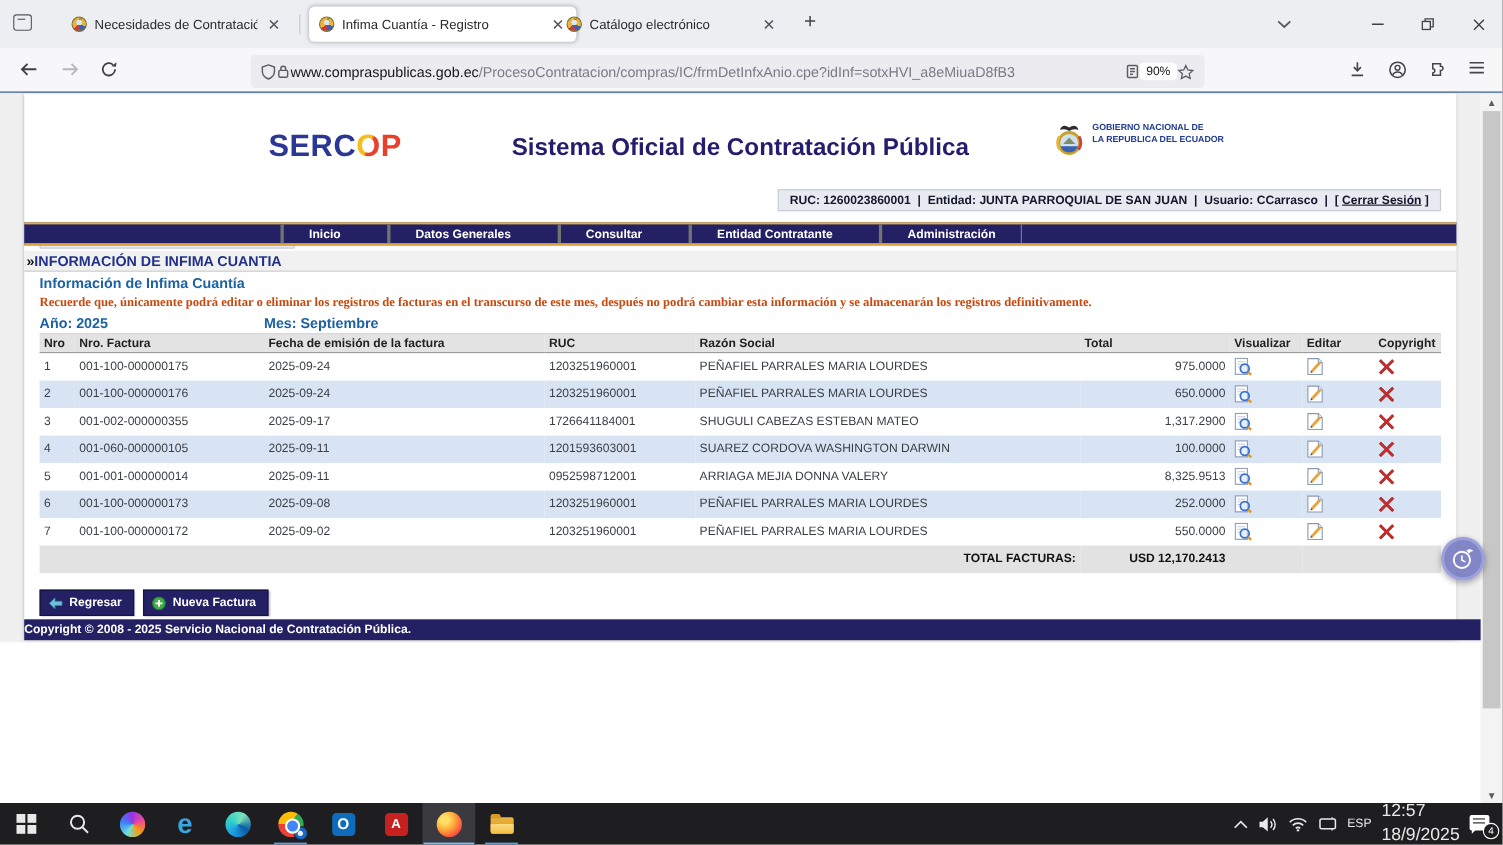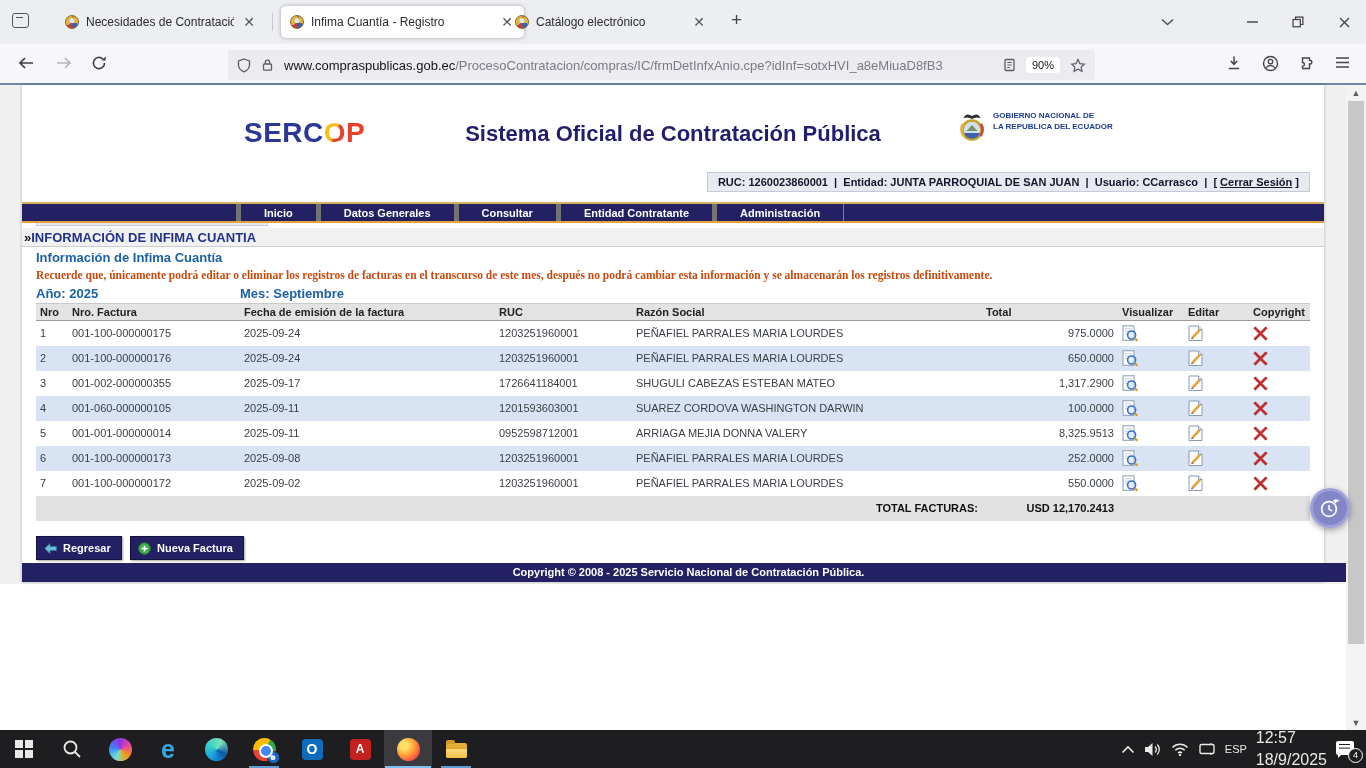--- a/index.html
+++ b/index.html
@@ -21,21 +21,21 @@
     background:radial-gradient(circle at 50% 38%,#d8e6f2 0 26%,transparent 27%),
     conic-gradient(#b98a2e 0 8%, #e8b43a 8% 30%, #3a62b0 30% 48%, #c43c3c 48% 65%, #e8b43a 65% 100%);
     border:1px solid #7a6a30;}
   .newtab{position:absolute;top:9px;font-size:19px;color:#44444c;}
   .winbtn{position:absolute;top:10px;width:30px;height:24px;display:flex;align-items:center;justify-content:center;}
 
   .toolbar{position:absolute;left:0;top:44px;width:1366px;height:41px;background:#f7f7f9;
            border-bottom:2px solid #6d89aa;}
   .navico{position:absolute;top:11px;}
   .urlfield{position:absolute;left:228px;top:6px;width:867px;height:30px;border-radius:4px;background:#ebebf0;
-            display:flex;align-items:center;gap:10px;padding:0 9px;}
+            display:flex;align-items:center;gap:0;padding:0 9px;}
   .urltext{flex:1;font-size:13px;white-space:nowrap;overflow:hidden;color:#7b7b85;}
   .urltext b{color:#15141a;font-weight:normal;}
   .zoombadge{background:#fff;border-radius:4px;padding:2px 6px;font-size:11px;color:#15141a;flex:none;}
 
   
   .viewport{position:absolute;left:0;top:85px;width:1366px;height:645px;background:#fff;}
   .graybg{position:absolute;left:0;top:0;width:1346px;height:499px;background:#f0f0f0;}
   .page{position:absolute;left:22px;top:0;width:1302px;height:497px;background:#fff;box-shadow:0 0 3px rgba(0,0,0,.25);}
 
   .sercop{position:absolute;left:222px;top:32px;font-size:28px;font-weight:800;letter-spacing:.5px;}
@@ -46,21 +46,21 @@
   .gov{position:absolute;left:934px;top:26px;display:flex;align-items:flex-start;gap:5px;}
   .govtxt{font-size:8px;font-weight:bold;color:#1f3a8f;line-height:1.35;}
 
   .infobox{position:absolute;top:87px;height:20px;line-height:18px;background:#e8eaf2;border:1px solid #c4cad8;
            padding:0 10px;font-size:11px;font-weight:bold;color:#14162a;white-space:nowrap;}
   .logout{text-decoration:underline;color:#14162a;}
 
   .menubar{position:absolute;left:0;top:117px;width:1302px;height:21px;background:#232063;
            border-top:2px solid #d9b05c;border-bottom:2px solid #e2a23c;display:flex;padding-left:214px;}
   .menubar .mi{color:#fff;font-size:11px;font-weight:bold;padding:0 23px;display:flex;align-items:center;
-               border-left:5px solid #737373;}
+               border-left:3px solid #737373;margin-left:19px;}
   .menubar .mi:last-child{border-right:1px solid #7a78b8;}
 
   .stripe{position:absolute;left:0;top:143px;width:1302px;height:19px;background:#f1f1f1;border-bottom:1px solid #cccccc;
           font-size:13px;font-weight:bold;line-height:19px;}
   .stripe .mark{color:#111;padding-left:2px;}
   .stripe .t{color:#21308a;}
   .h-blue{position:absolute;left:14px;font-size:13px;font-weight:bold;color:#1b61a4;}
   .warn{position:absolute;left:14px;top:184px;font-size:11.5px;font-weight:bold;color:#c64a10;font-family:Liberation Serif, serif;}
 
   table.fact{position:absolute;left:14px;top:218px;width:1274px;border-collapse:collapse;font-size:11px;color:#3a3e45;table-layout:fixed;}
@@ -69,21 +69,21 @@
   table.fact td{height:25px;padding:0 4px;vertical-align:middle;}
   table.fact tr.alt td{background:#d8e4f4;}
   td.num,th.num{text-align:right;}
   tfoot td{height:16px;background:#e2e2e2;font-weight:bold;color:#111;}
   .icon-cell svg{vertical-align:middle;}
 
   .btn{position:absolute;top:451px;height:24px;background:#232063;border:1px solid #14123f;color:#fff;
        font-size:11px;font-weight:bold;display:inline-flex;align-items:center;gap:6px;padding:0 10px 0 7px;
        box-shadow:1px 1px 2px rgba(0,0,0,.35);}
   .pfooter{position:absolute;left:0;top:478px;width:1333px;height:19px;background:#232063;color:#fff;
-           font-size:11px;font-weight:bold;text-align:center;line-height:19px;}
+           font-size:11px;font-weight:bold;text-align:left;line-height:19px;}
 
   
   .sbar{position:absolute;left:1346px;top:0;width:20px;height:645px;background:#f3f3f3;}
   .sbar .thumb{position:absolute;left:2px;top:16px;width:16px;height:543px;background:#c7c7c7;}
   .sbar .arr{position:absolute;left:0;width:20px;height:15px;display:flex;align-items:center;justify-content:center;color:#5e5e5e;font-size:9px;}
 
   .widget{position:absolute;left:1310px;top:403px;width:40px;height:40px;border-radius:50%;
           background:rgba(114,118,192,.88);border:3px solid rgba(168,172,226,.7);
           box-shadow:0 2px 6px rgba(0,0,0,.35);display:flex;align-items:center;justify-content:center;}
 

